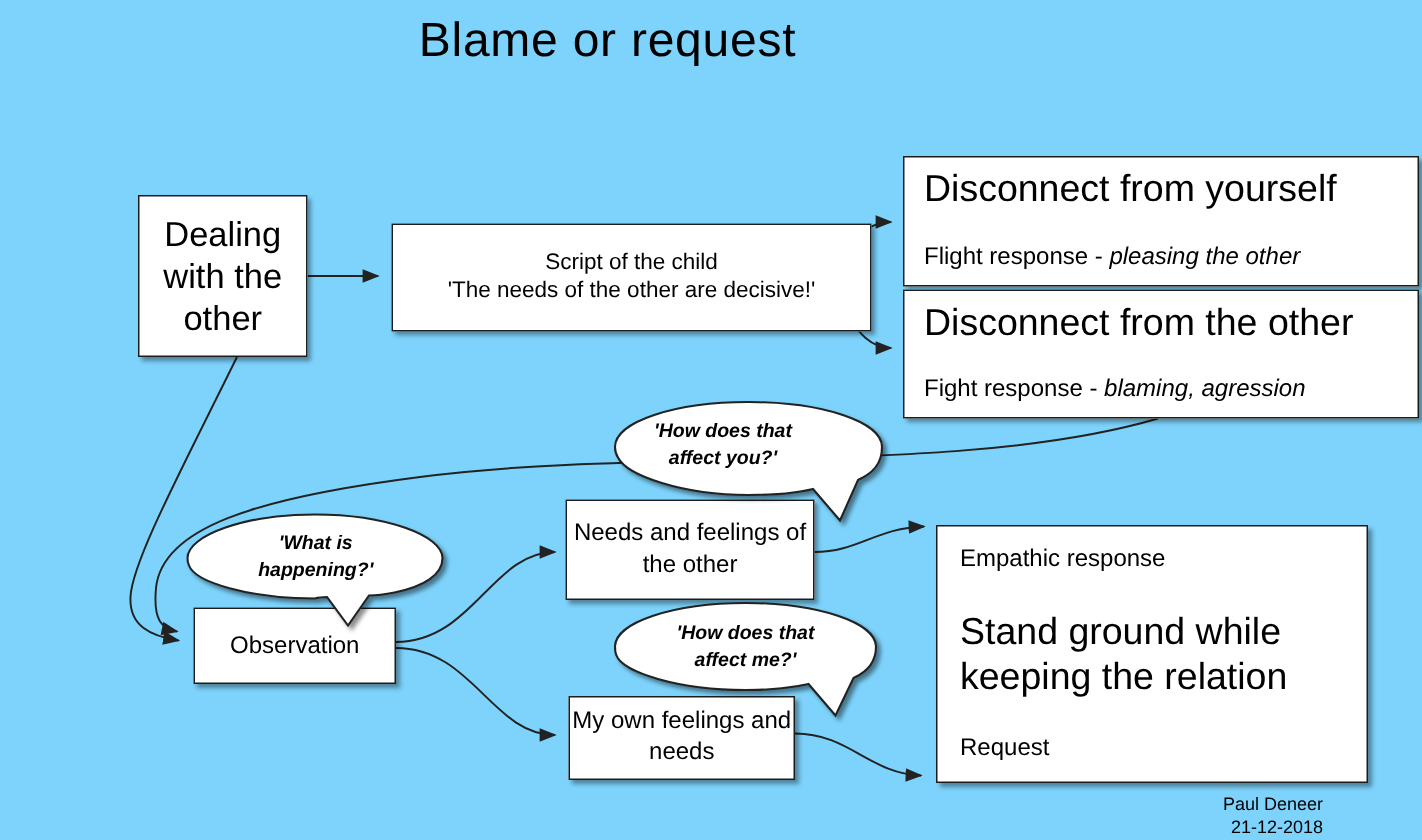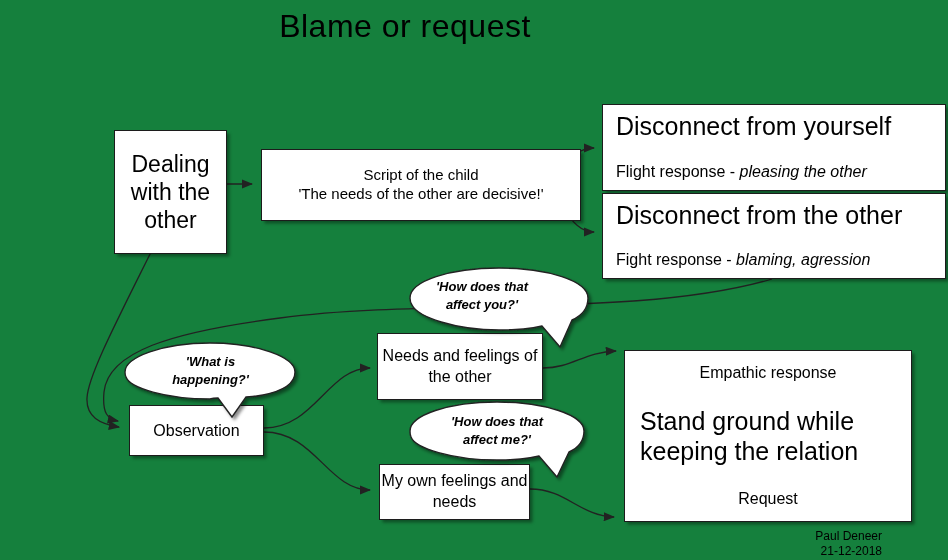--- a/index.html
+++ b/index.html
@@ -1,44 +1,44 @@
 <!DOCTYPE html>
 <html><head>
 <meta charset="utf-8">
 <style>
   html,body{margin:0;padding:0;background:#fff;}
   #stage{
-    position:relative;width:948px;height:560px;background:#15803d;overflow:hidden;
+    position:relative;width:948px;height:560px;background:#7dd3fc;overflow:hidden;
     font-family:"Liberation Sans",sans-serif;color:#000;
   }
   .layer{position:absolute;left:0;top:0;width:948px;height:560px;pointer-events:none;}
   #connector-layer{z-index:1;}
   #bubble-layer{z-index:3;}
   .box{
     position:absolute;z-index:2;background:#fff;border:1.5px solid #1c1c1c;
     box-shadow:2.5px 2.5px 3px rgba(0,0,0,0.38);
     display:flex;flex-direction:column;align-items:center;justify-content:center;
     text-align:center;box-sizing:border-box;
   }
   .title{
     position:absolute;left:265px;top:8px;width:280px;text-align:center;
     font-size:32px;letter-spacing:0.5px;z-index:2;
   }
-  #box-dealing{left:92px;top:130px;width:113px;height:124px;font-size:23px;line-height:1.22;margin-left:22px;}
+  #box-dealing{left:92px;top:130px;width:113px;height:108px;font-size:23px;line-height:1.22;}
   #box-script{left:261px;top:149px;width:320px;height:72px;font-size:15px;line-height:1.25;padding:2px 8px;}
   .wide-box{left:602px;width:344px;align-items:flex-start;text-align:left;justify-content:space-between;padding:7px 29px 9px 13px;}
   #box-disc-self{top:104px;height:87px;}
   #box-disc-other{top:193px;height:86px;}
   .wide-box .heading{font-size:25px;}
   .wide-box .subline{font-size:16px;}
   .subline .it{font-style:italic;}
   #box-needs-other{left:377px;top:333px;width:166px;height:67px;font-size:16px;line-height:1.3;}
   #box-observation{left:129px;top:405px;width:135px;height:51px;font-size:16px;}
   #box-own-feelings{left:379px;top:464px;width:151px;height:56px;font-size:16px;line-height:1.3;}
-  #box-empathic{left:624px;top:350px;width:288px;height:172px;align-items:center;text-align:left;justify-content:space-between;padding:13px 15px;}
+  #box-empathic{left:624px;top:350px;width:288px;height:172px;align-items:flex-start;text-align:left;justify-content:space-between;padding:13px 15px;}
   #box-empathic .small-line{font-size:16px;}
   #box-empathic .big-line{font-size:25px;line-height:1.2;}
   .bubble-text{
     position:absolute;z-index:4;font-size:13px;font-weight:bold;font-style:italic;
     text-align:center;line-height:1.35;pointer-events:none;
   }
   #txt-affect-you{left:422px;top:278px;width:120px;}
   #txt-what-happening{left:158px;top:353px;width:105px;}
   #txt-affect-me{left:437px;top:413px;width:120px;}
   .credit{

